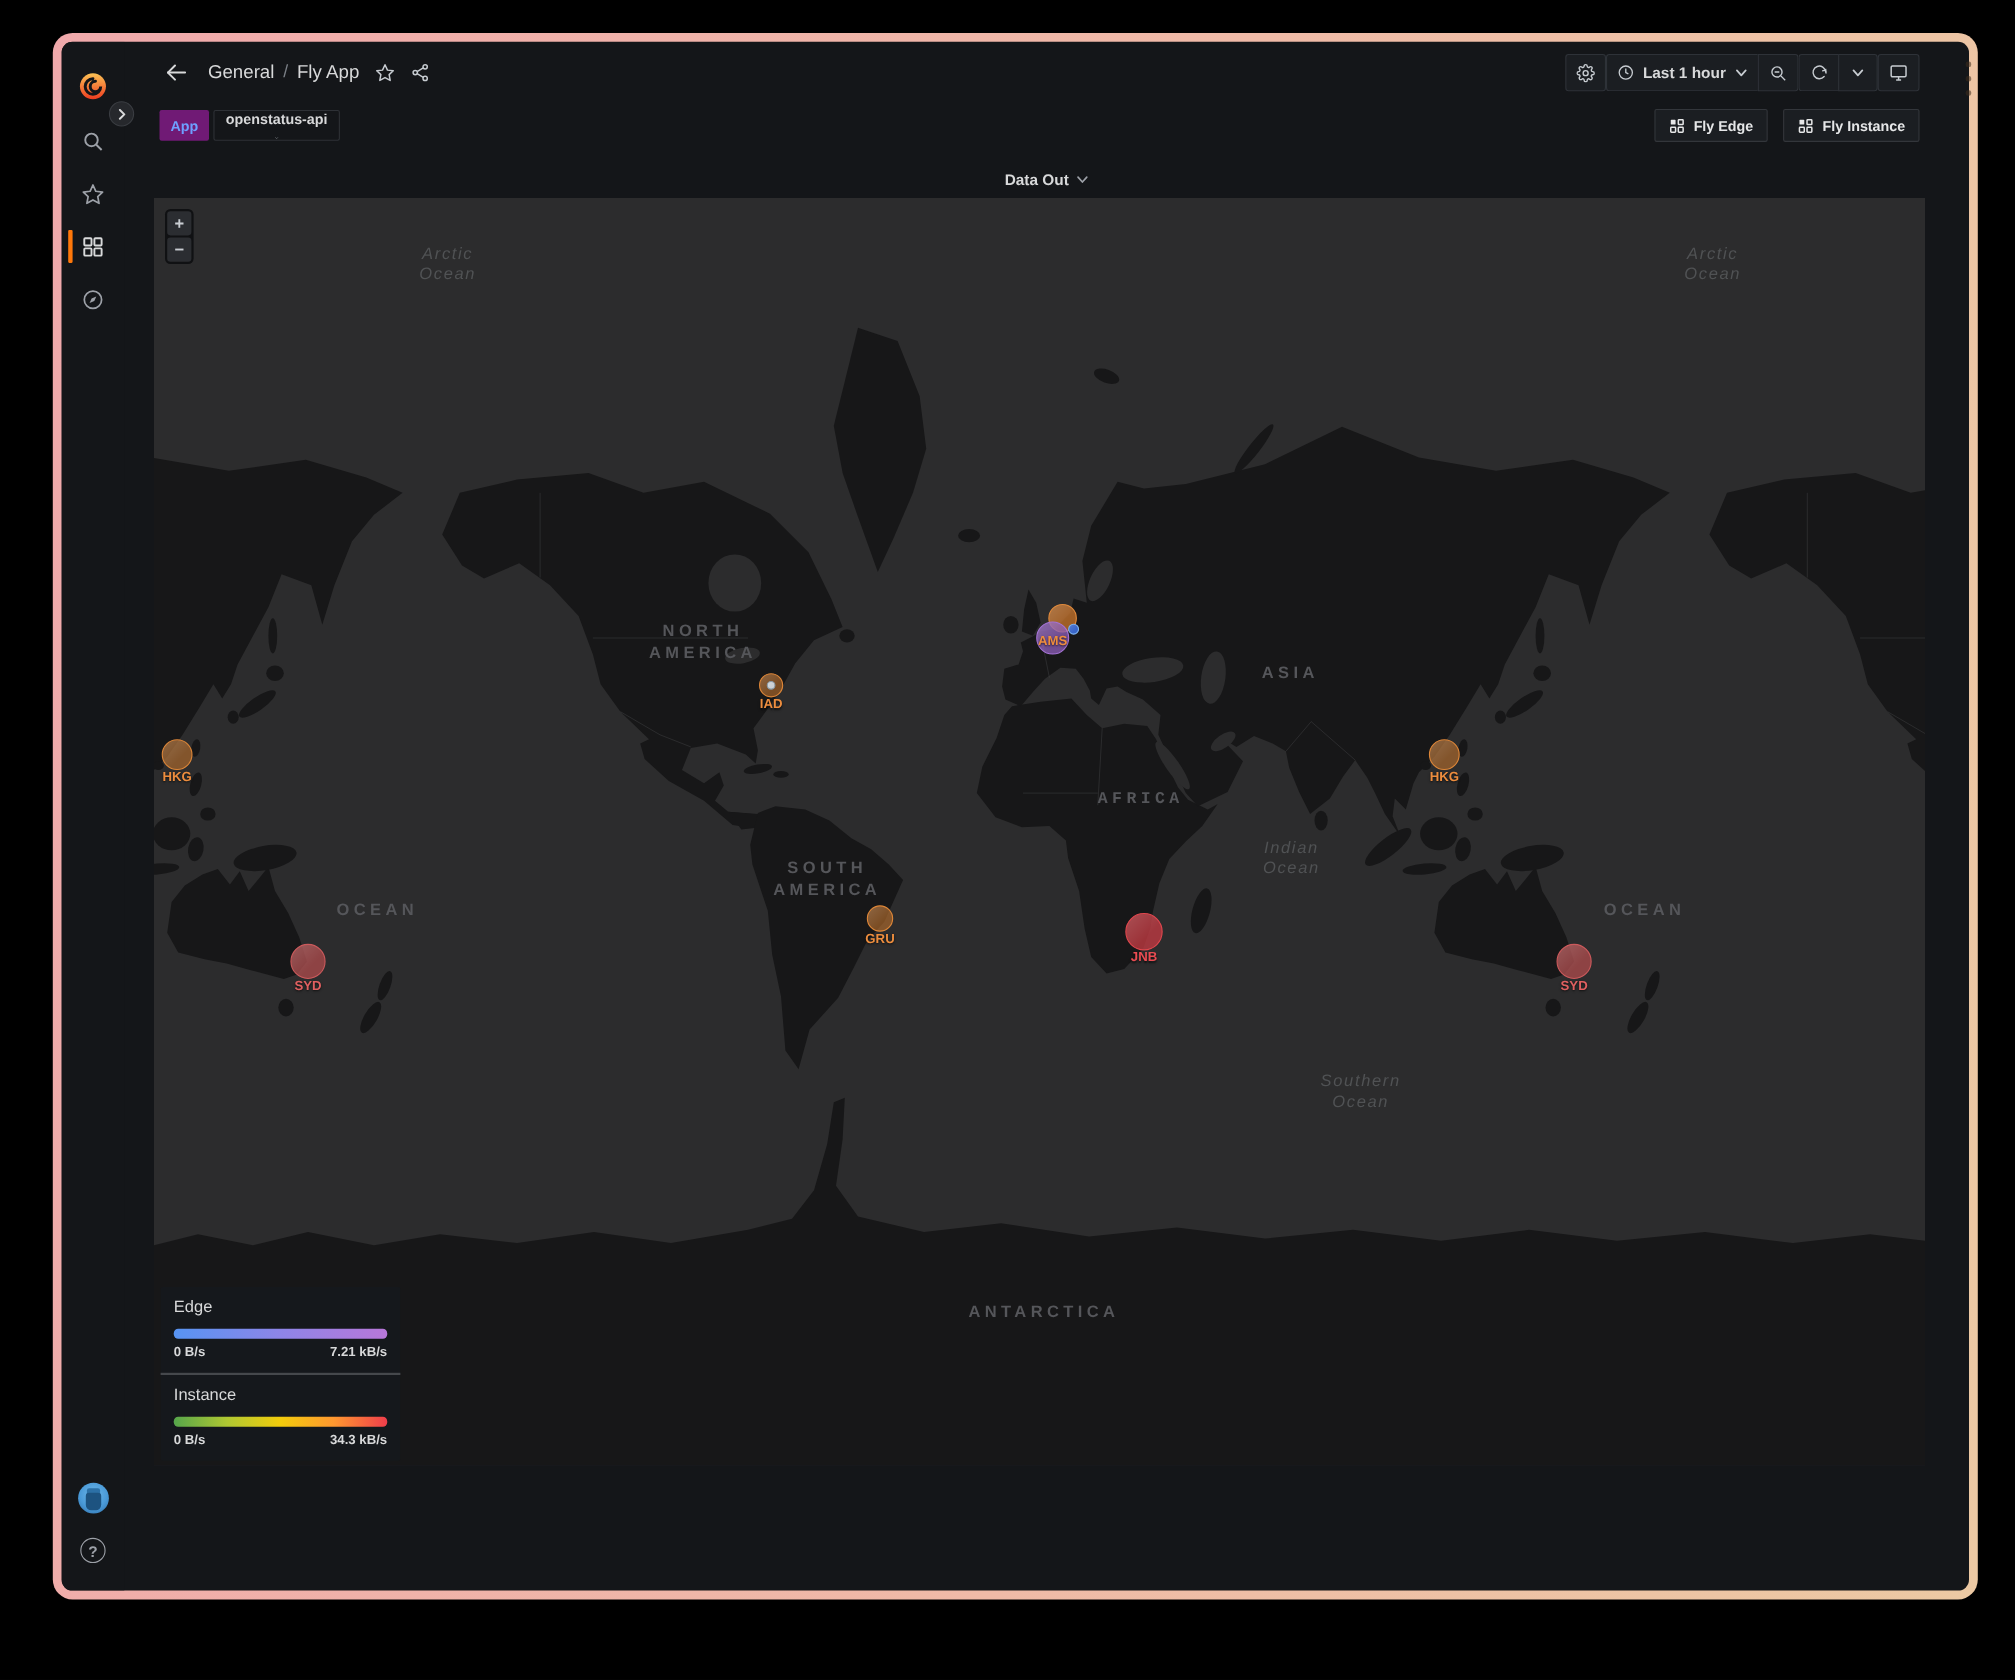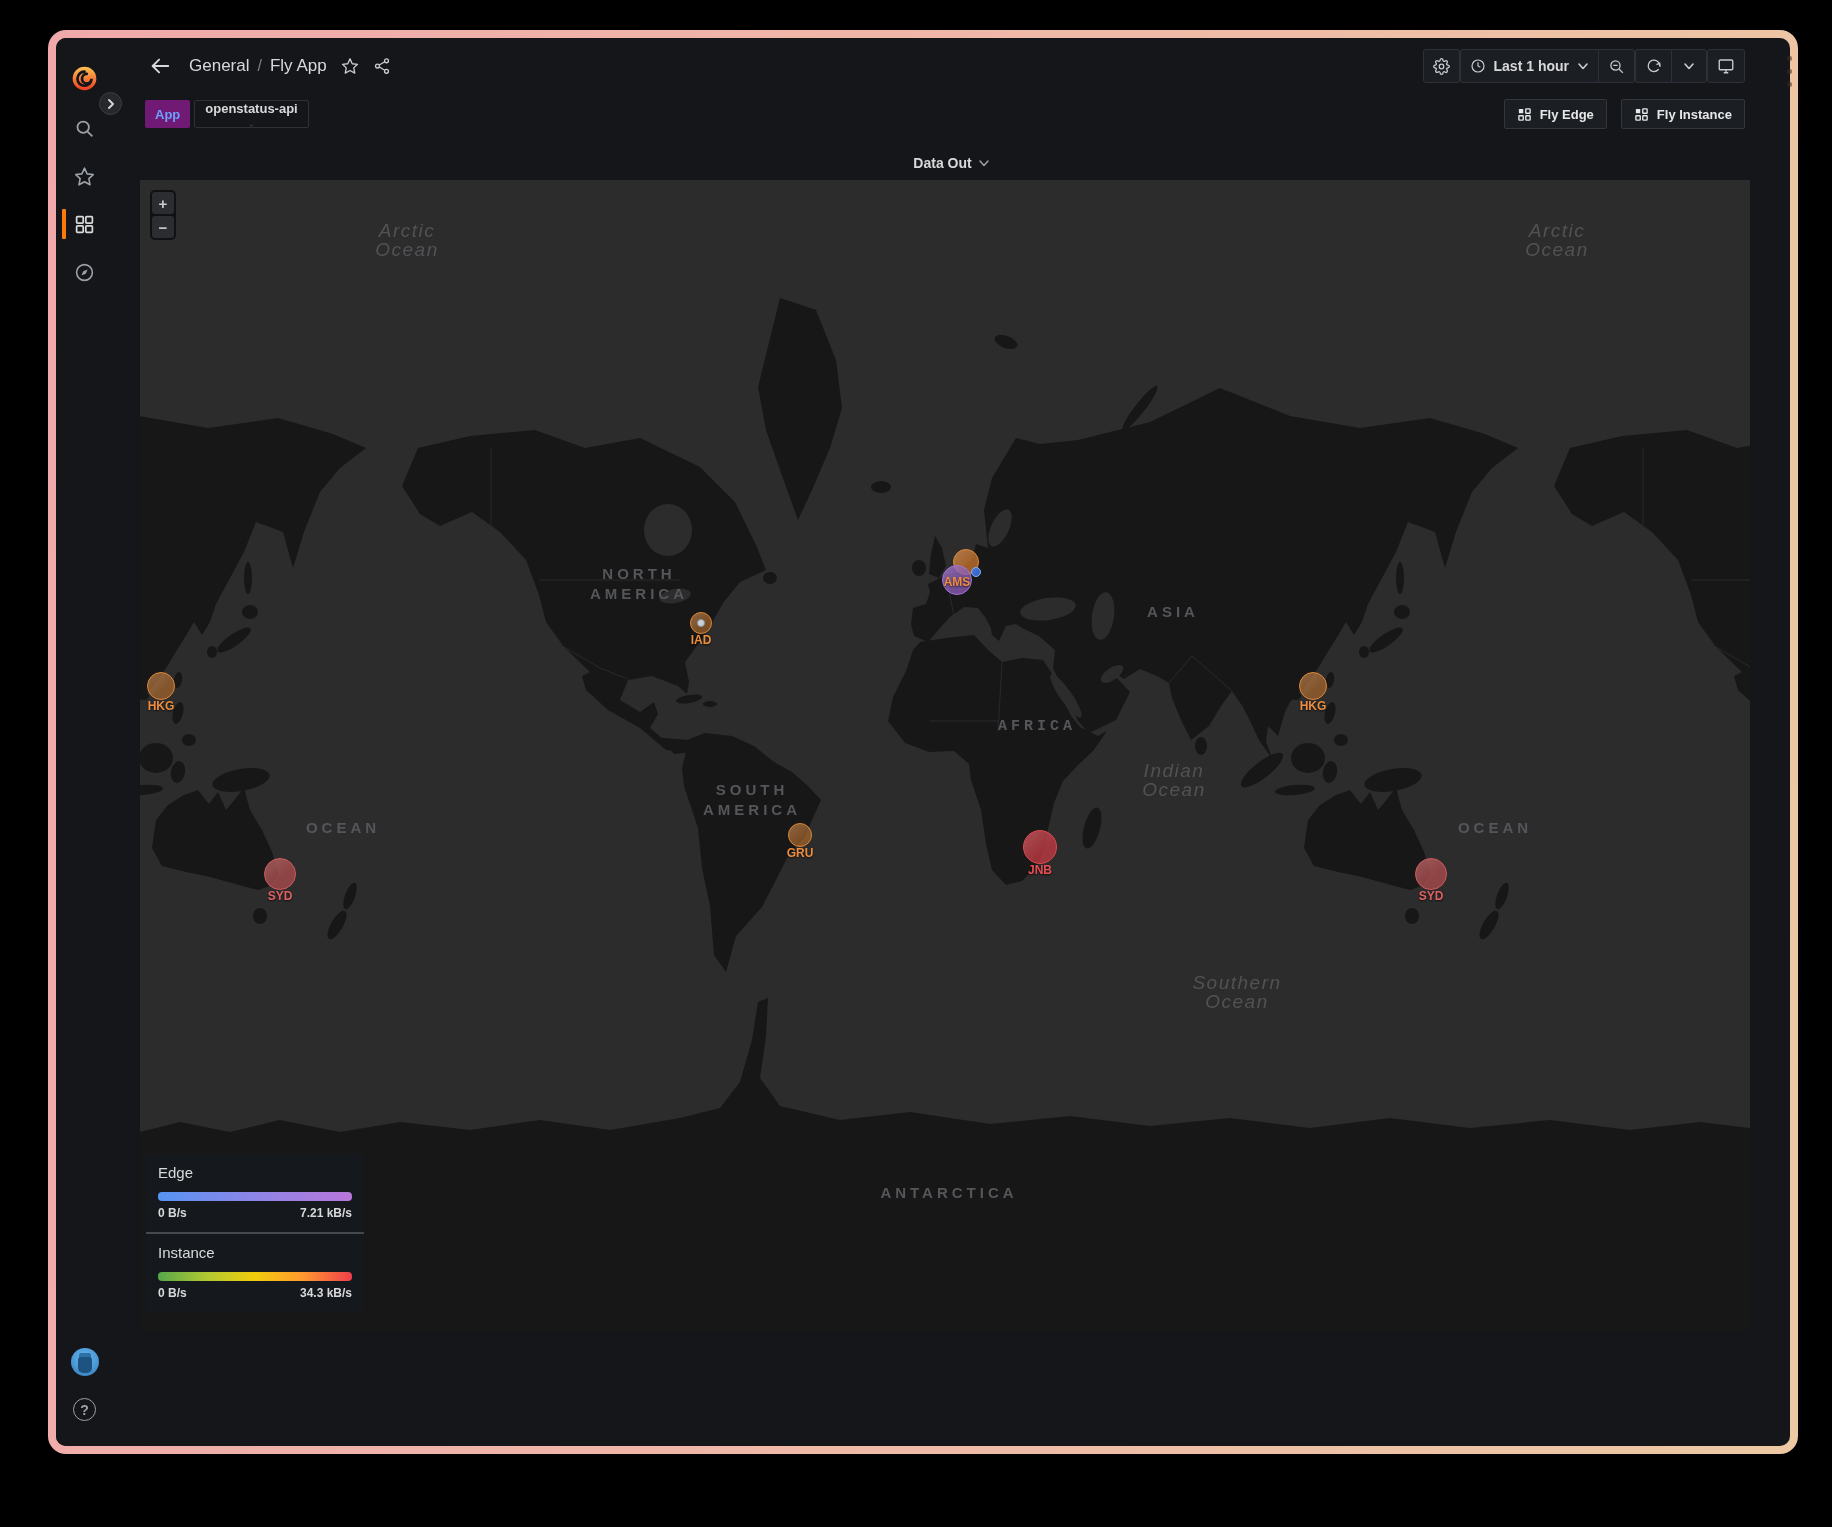--- a/index.html
+++ b/index.html
@@ -54,27 +54,27 @@
   .panel-hd { height:34px; margin-top:12px; display:flex; align-items:center; justify-content:center; gap:6px; cursor:pointer; }
   .panel-title { color:#d8d9da; font-size:14px; font-weight:600; }
 
   
   .map { position:relative; margin-left:27px; width:1610px; height:1152px; background:#2c2c2d; overflow:hidden; flex:none; cursor:grab; }
   .map svg.world { position:absolute; left:0; top:0; }
   .zoomctl { position:absolute; left:10px; top:10px; width:26px; background:#101113; border-radius:5px; padding:2px; display:flex; flex-direction:column; gap:2px; z-index:6; }
   .zbtn { width:22px; height:22px; background:#2b2d31; color:#c9cdd2; border-radius:3px; font-size:15px; font-weight:700; display:flex; align-items:center; justify-content:center; cursor:pointer; }
   .map-label { position:absolute; transform:translate(-50%,-50%); text-align:center; pointer-events:none; white-space:nowrap; }
   .map-label.region { color:#55565a; font-size:15px; font-weight:600; letter-spacing:4px; line-height:20px; }
-  .map-label.ocean { color:#505254; font-size:19px; font-style:italic; letter-spacing:1.5px; line-height:19px; font-weight:500; }
+  .map-label.ocean { color:#505254; font-size:15px; font-style:italic; letter-spacing:1.5px; line-height:19px; font-weight:500; }
   .marker { position:absolute; border-radius:50%; border:1.6px solid; transform:translate(-50%,-50%);
             background-image:linear-gradient(135deg,rgba(255,255,255,.14),rgba(255,255,255,0) 62%); cursor:pointer; }
   .marker-label { position:absolute; transform:translateX(-50%); font-size:12px; font-weight:700; z-index:4; pointer-events:none; text-shadow:0 1px 2px rgba(0,0,0,.7); }
 
   
-  .legend { position:absolute; left:6px; bottom:20px; width:218px; background:rgba(22,25,28,.96); border-radius:2px; z-index:7; }
+  .legend { position:absolute; left:6px; bottom:4px; width:218px; background:rgba(22,25,28,.96); border-radius:2px; z-index:7; }
   .lg-sec { padding:10px 12px 12px 12px; }
   .lg-sec + .lg-sec { border-top:2px solid #45484c; }
   .lg-name { color:#d8d9da; font-size:15px; }
   .lg-bar { margin-top:11px; height:9px; border-radius:4px; }
   .lg-row { margin-top:5px; display:flex; justify-content:space-between; color:#d8d9da; font-size:12px; font-weight:700; }
 </style>
 </head>
 <body>
 
 <div class="frame">

